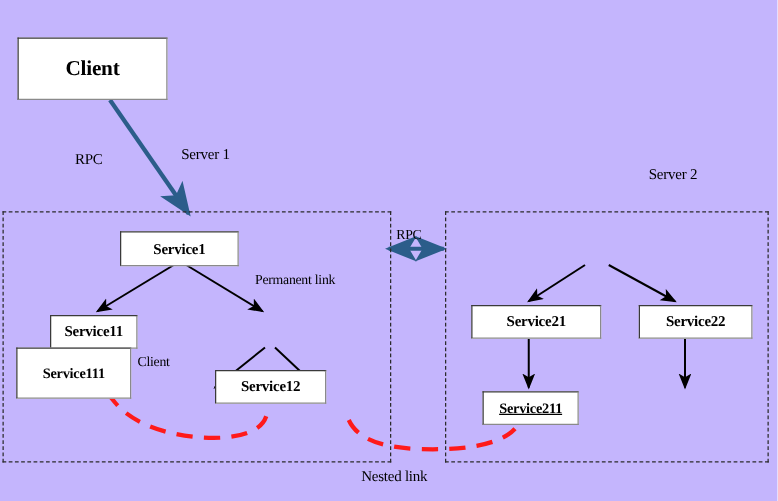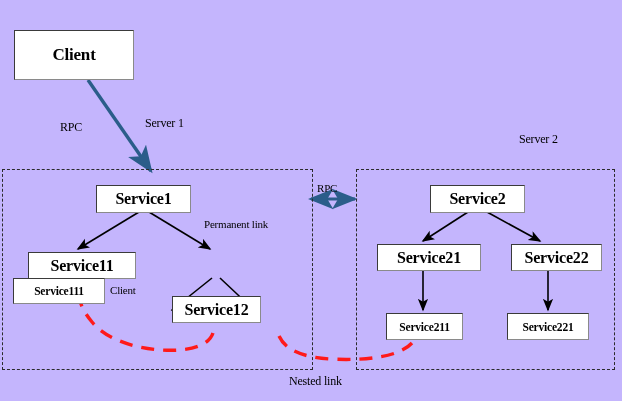--- a/index.html
+++ b/index.html
@@ -37,21 +37,21 @@
     justify-content: center;
     font-weight: bold;
     color: #000000;
     letter-spacing: -0.2px;
     white-space: nowrap;
   }
   .node.client {
     font-size: 17px;
   }
   .node.svc {
-    font-size: 16px;
+    font-size: 12px;
   }
   .node.svc-sm {
     font-size: 11.5px;
   }
   .label {
     position: absolute;
     font-weight: normal;
     color: #000000;
     white-space: nowrap;
     letter-spacing: -0.2px;
@@ -106,37 +106,35 @@
              C 370 361, 400 356, 412 343" fill="none" stroke="#ff1a1a" stroke-width="3.4" stroke-dasharray="13 9" stroke-linecap="butt"></path>
   </svg>
 
   <div class="dashbox" style="left:2px; top:169px; width:311px; height:201px;"></div>
   <div class="dashbox" style="left:356px; top:169px; width:259px; height:201px;"></div>
 
   <div class="node client" style="left:14px; top:30px; width:120px; height:50px;">Client</div>
 
   <div class="node svc" style="left:96px; top:185px; width:95px; height:28px;">Service1</div>
 
-  <div class="node svc" style="left:28px; top:252px; width:108px; height:27px; z-index:3;">Service11</div>
+  <div class="node svc" style="left:40px; top:252px; width:70px; height:27px; z-index:3;">Service11</div>
 
-  <div class="node svc-sm" style="left:13px; top:278px; width:92px; height:26px; z-index:4;">Service111</div>
+  <div class="node svc-sm" style="left:13px; top:278px; width:92px; height:41px; z-index:4;">Service111</div>
 
   <div class="node svc" style="left:172px; top:252px; width:89px; height:27px;margin-top:44px;">Service12</div>
 
 
 
-  <div class="node svc" style="left:430px; top:185px; width:95px; height:28px;">Service2</div>
 
   <div class="node svc" style="left:377px; top:244px; width:104px; height:27px;">Service21</div>
 
   <div class="node svc" style="left:511px; top:244px; width:91px; height:27px;">Service22</div>
 
-  <div class="node svc-sm" style="left:386px; top:313px; width:77px; height:27px;">Service211</div>
+  <div class="node svc-sm" style="left:386px; top:313px; width:77px; height:27px;text-decoration:underline;">Service211</div>
 
-  <div class="node svc-sm" style="left:507px; top:313px; width:82px; height:27px;">Service221</div>
 
   <div class="label lbl-12" style="left:60px; top:120px;">RPC</div>
 
   <div class="label lbl-12" style="left:145px; top:116px;">Server 1</div>
 
   <div class="label lbl-12" style="left:477px; top:132px;margin-left:42px;">Server 2</div>
 
   <div class="label lbl-11" style="left:317px; top:182px;">RPC</div>
 
   <div class="label lbl-11" style="left:204px; top:218px;">Permanent link</div>

